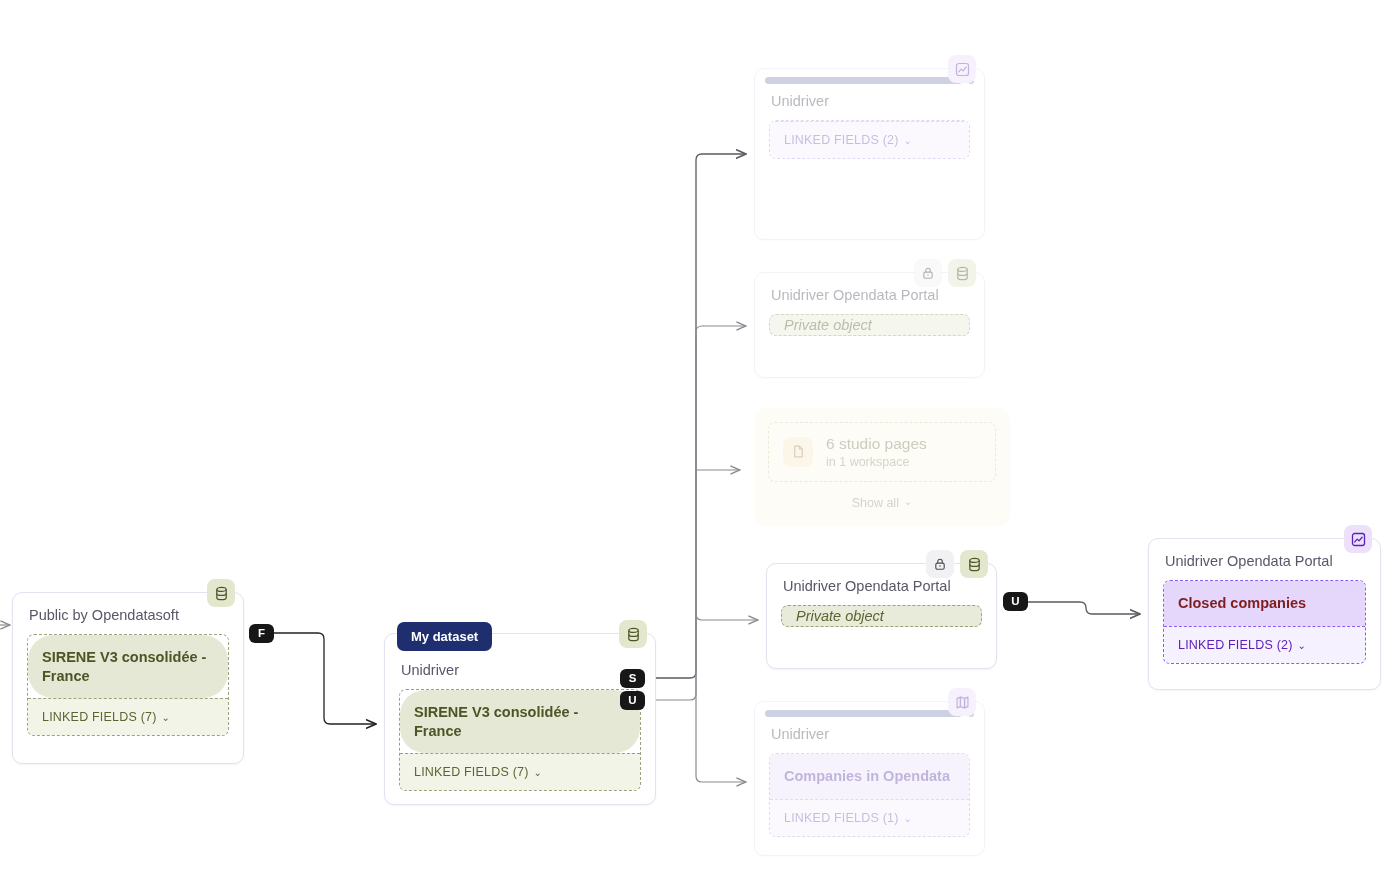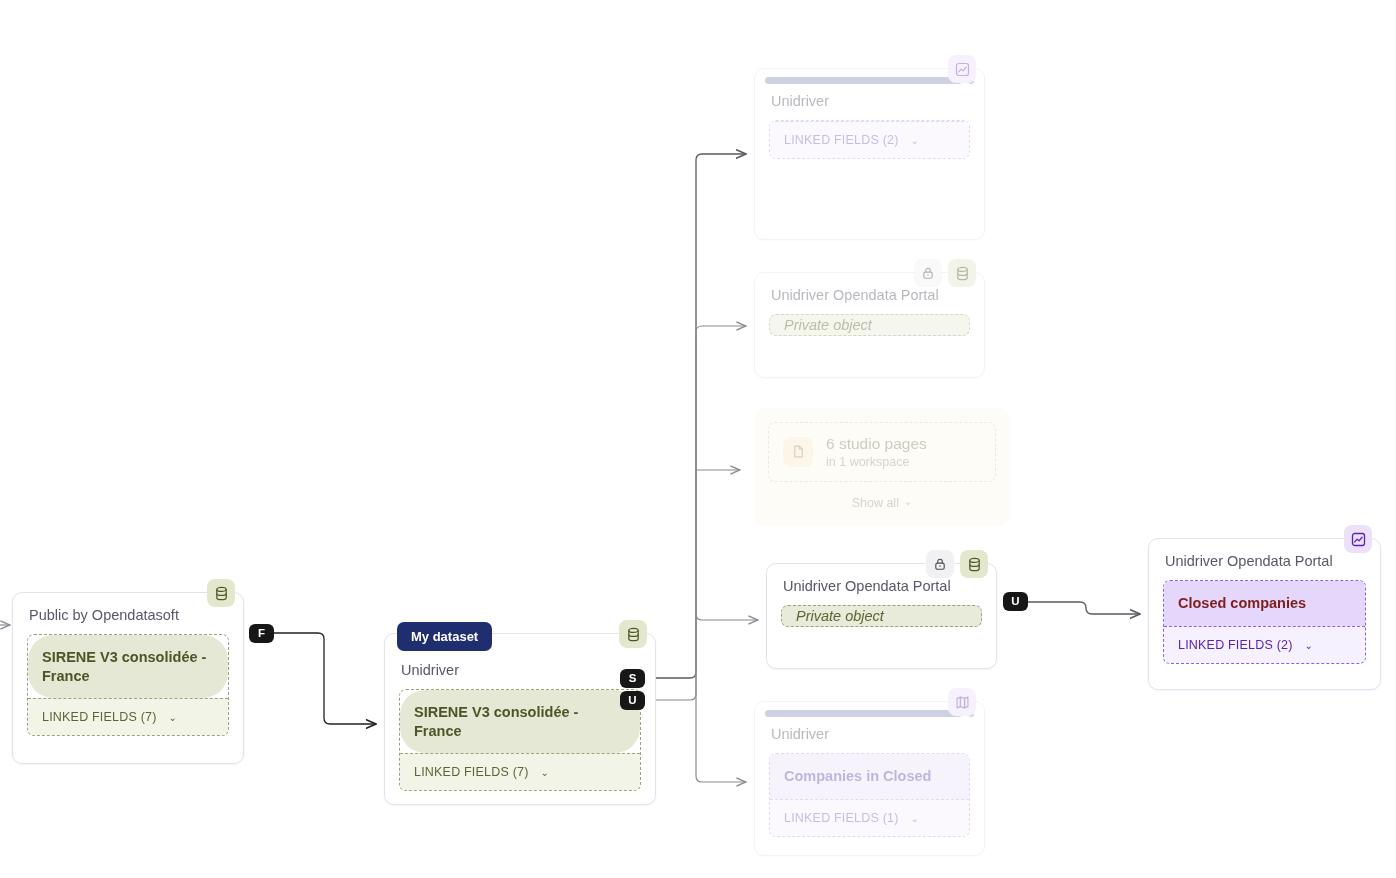--- a/index.html
+++ b/index.html
@@ -44,21 +44,21 @@
     padding:13px 14px;
     font-size:14.5px;
     font-weight:bold;
     line-height:1.28;
   }
   .obj .fields{
     border-top:1px dashed #9aa37a;
     padding:11px 14px;
     font-size:12.5px;
     letter-spacing:.2px;
-    display:flex;align-items:center;gap:12px;
+    display:flex;align-items:center;gap:5px;
   }
   .chev{font-size:10px;line-height:1;display:inline-block;transform:translateY(1px);}
 
   
   .theme-green .obj{border-color:#9aa37a;}
   .theme-green .obj .title{background:#e5e8d4;color:#4c5526;border-radius:25px;}
   .theme-green .obj .fields{background:#f2f4e7;color:#5c6432;border-top-color:#9aa37a;}
 
   
   .theme-purple .obj{border-color:#b9a6e0;}
@@ -345,21 +345,21 @@
         <svg width="15" height="15" viewBox="0 0 16 16" fill="none" stroke="#6c4fb0" stroke-width="1.3">
           <path d="M2.2 3.6 5.8 2.2v10.2L2.2 13.8z" stroke-linejoin="round"></path>
           <path d="M5.8 2.2l4.4 1.4v10.2L5.8 12.4z" stroke-linejoin="round"></path>
           <path d="M10.2 3.6l3.6-1.4v10.2l-3.6 1.4z" stroke-linejoin="round"></path>
         </svg>
       </div>
     </div>
     <div class="inner" style="padding-top:24px;">
       <div class="src-label">Unidriver</div>
       <div class="obj">
-        <div class="title">Companies in Closed</div>
+        <div class="title">Companies in Opendata</div>
         <div class="fields">
           <span>LINKED FIELDS (1)</span>
           <span class="chev">⌄</span>
         </div>
       </div>
     </div>
   </div>
 
   <div class="card theme-purple-strong" style="left:1148px;top:538px;width:233px;height:152px;">
     <div class="badges">

